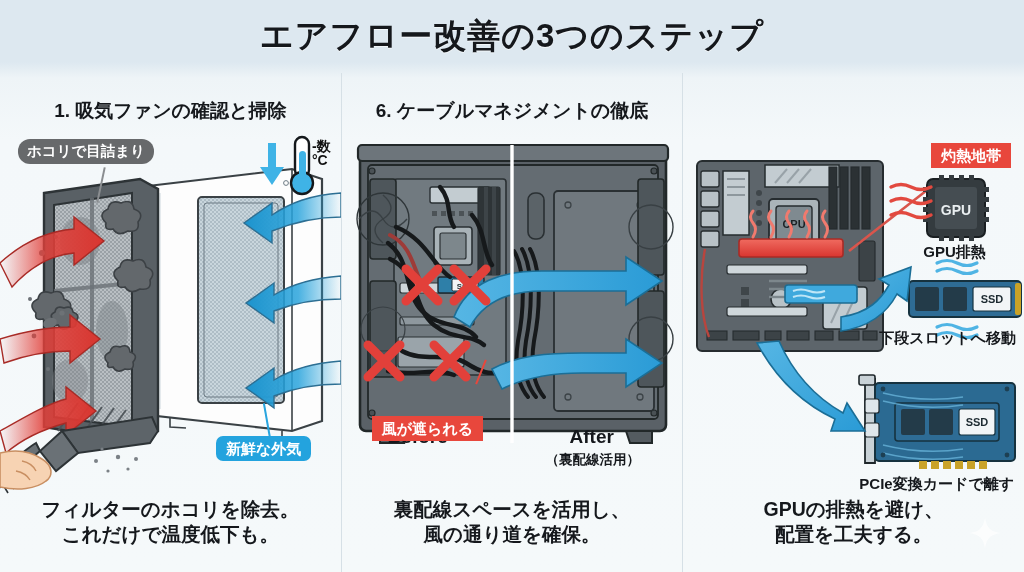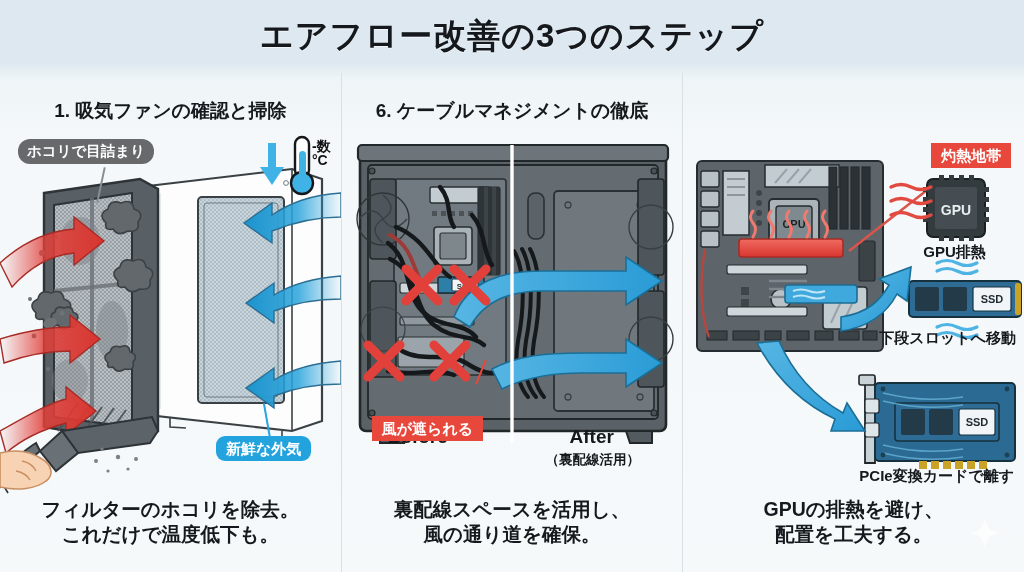--- a/index.html
+++ b/index.html
@@ -188,21 +188,21 @@
         </div>
         <div class="temp" style="left:312px;top:8px;">
           <div>-数</div>
           <div>°C</div>
         </div>
 
         <div class="lead" style="left:100px;top:36px;width:1.8px;height:36px;transform:rotate(12deg);"></div>
         <div class="badge gray" style="left:18px;top:8px;">ホコリで目詰まり</div>
 
         <div class="lead b" style="left:266px;top:272px;width:1.8px;height:36px;transform:rotate(-10deg);"></div>
-        <div class="badge blue" style="left:216px;top:305px;">新鮮な外気</div>
+        <div class="badge blue" style="left:216px;top:305px;border-radius:7px;">新鮮な外気</div>
       </div>
 
       <div class="caption">
         <div>フィルターのホコリを除去。</div>
         <div>これだけで温度低下も。</div>
       </div>
     </div>
 
     <div class="col">
       <div class="col-title">6. ケーブルマネジメントの徹底</div>
@@ -520,21 +520,21 @@
             <g>
               <path d="M158 186 C186 182 198 168 206 154 L196 148 L228 136 L224 170 L214 163 C204 182 186 196 158 200 Z" fill="url(#bluearr3)" stroke="#1b6e96" stroke-width="1.6"></path>
               <path d="M74 212 C92 246 118 272 152 288 L148 300 L182 300 L164 272 L160 282 C132 266 110 242 96 210 Z" fill="url(#bluearr3)" stroke="#1b6e96" stroke-width="1.6"></path>
             </g>
           </svg>
         </div>
 
         <div class="badge red" style="left:248px;top:12px;">灼熱地帯</div>
         <div class="ptxt" style="left:240px;top:112px;">GPU排熱</div>
         <div class="ptxt" style="left:196px;top:198px;">下段スロットへ移動</div>
-        <div class="ptxt" style="left:176px;top:336px;">PCIe変換カードで離す</div>
+        <div class="ptxt" style="left:176px;top:344px;">PCIe変換カードで離す</div>
       </div>
 
       <div class="caption">
         <div>GPUの排熱を避け、</div>
         <div>配置を工夫する。</div>
       </div>
     </div>
 
   </div>
 

